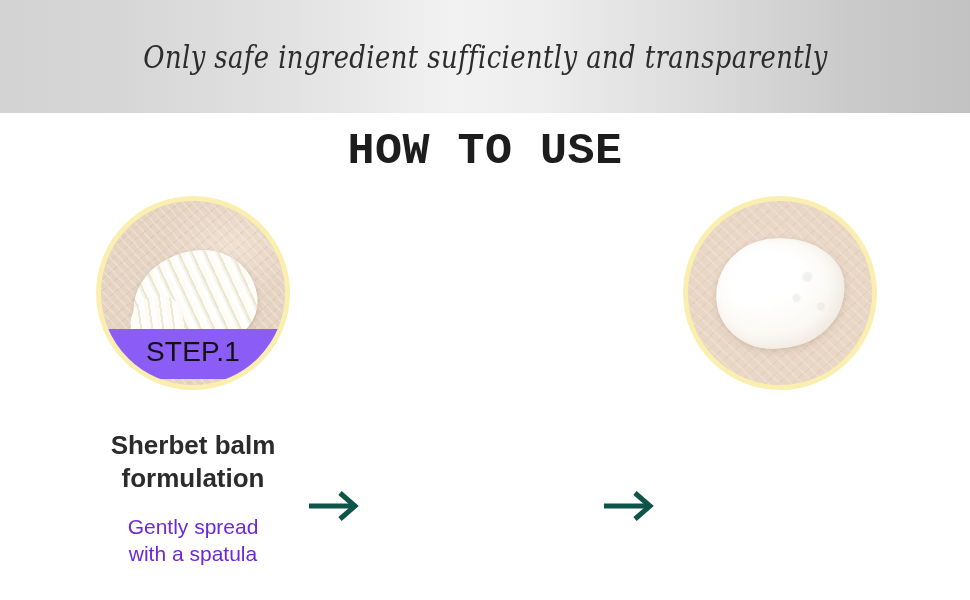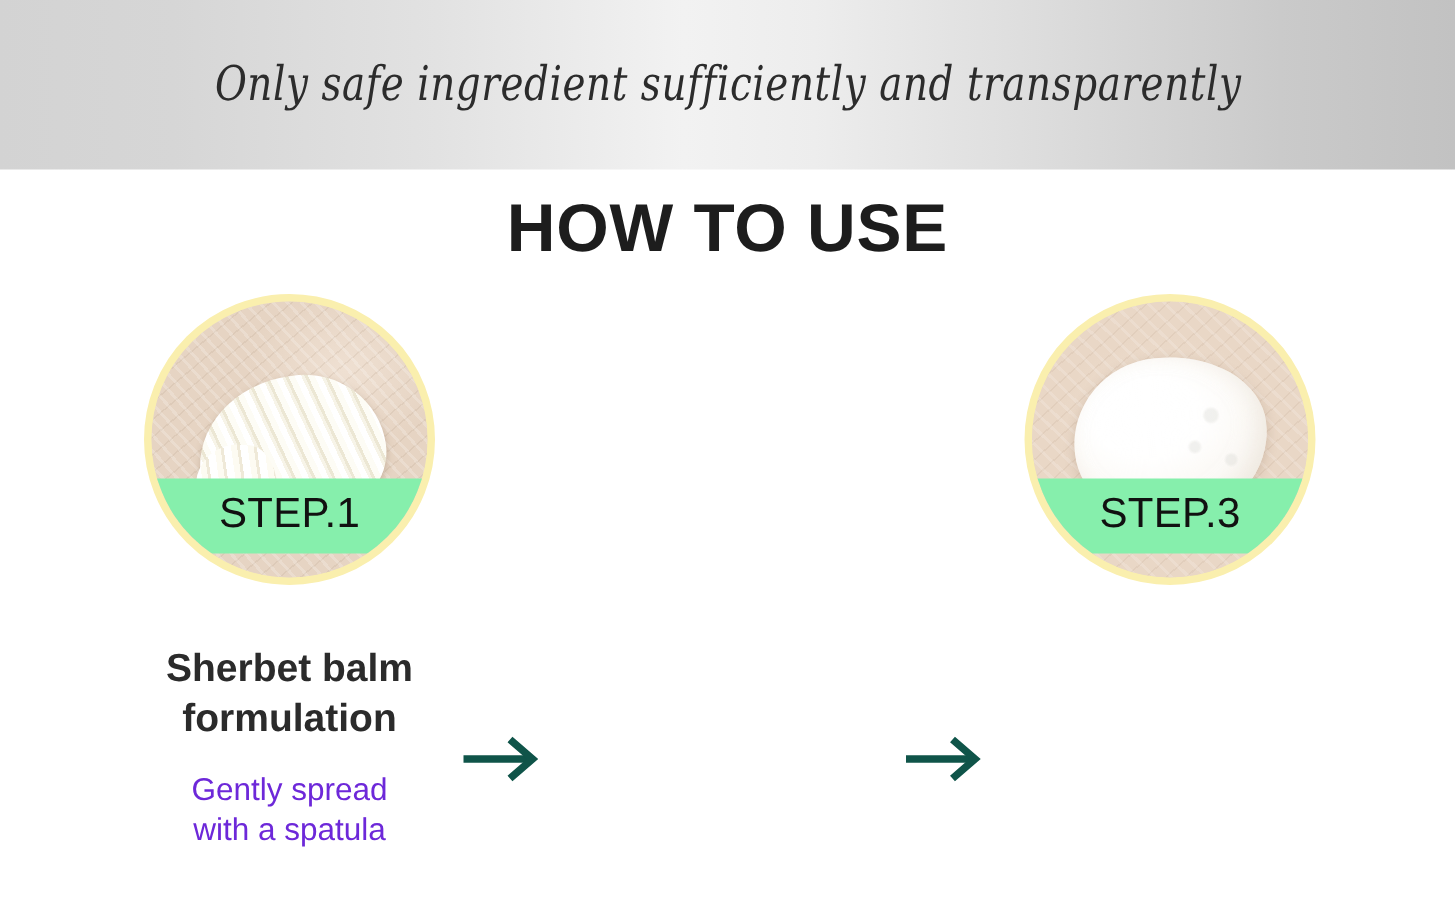--- a/index.html
+++ b/index.html
@@ -50,20 +50,21 @@
     position: absolute;
     left: 0;
     top: 129px;
     width: 970px;
     text-align: center;
     font-size: 45px;
     font-weight: bold;
     letter-spacing: 0.5px;
     color: #1d1d1d;
     line-height: 1;
+    font-family: Liberation Mono, monospace;
   }
 
   
   .steps {
     position: absolute;
     left: 0;
     top: 196px;
     width: 970px;
     height: 400px;
   }
@@ -222,23 +223,23 @@
       radial-gradient(circle at 72% 38%, rgba(225,225,220,.45) 0 4px, rgba(255,255,255,0) 6px),
       radial-gradient(circle at 62% 56%, rgba(220,220,215,.40) 0 3px, rgba(255,255,255,0) 5px),
       radial-gradient(circle at 80% 66%, rgba(215,215,210,.35) 0 3px, rgba(255,255,255,0) 5px);
   }
 
   
   .step-band {
     position: absolute;
     left: 0;
     right: 0;
-    bottom: 16px;
+    bottom: 6px;
     height: 50px;
-    background: #86efac;
+    background: #8b5cf6;
     display: flex;
     align-items: center;
     justify-content: center;
     z-index: 3;
   }
   .step-band-label {
     font-size: 28px;
     color: #111111;
     letter-spacing: 0.2px;
     line-height: 1;
@@ -316,19 +317,16 @@
       <path d="M2 17 H46" stroke="#0f5449" stroke-width="5" fill="none" stroke-linecap="butt"></path>
       <path d="M33 4 L48 17 L33 30" stroke="#0f5449" stroke-width="5" fill="none" stroke-linecap="butt" stroke-linejoin="miter"></path>
     </svg>
   </div>
 
   <div class="step step-3">
     <div class="circle-wrap">
       <div class="photo photo-3">
         <div class="milk"></div>
       </div>
-      <div class="step-band">
-        <span class="step-band-label">STEP.3</span>
-      </div>
     </div>
   </div>
 
 </div>
 
 </body></html>

